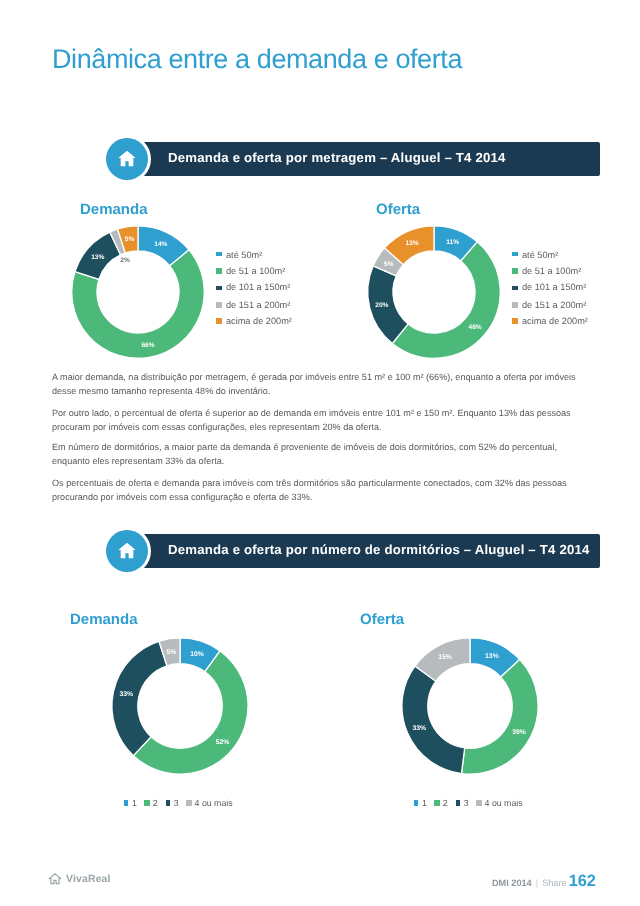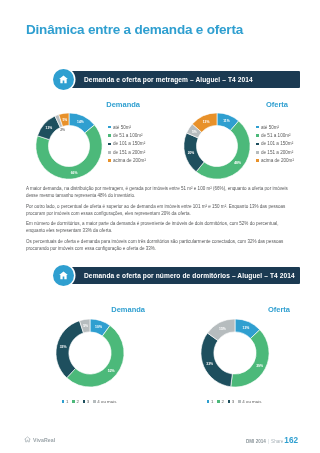--- a/index.html
+++ b/index.html
@@ -5,32 +5,32 @@
   html,body{margin:0;padding:0;}
   body{
     width:320px;height:453px;background:#ffffff;
     font-family:"Liberation Sans", sans-serif;
     color:#4d4d4d;overflow:hidden;position:relative;
   }
   .page{width:320px;height:453px;position:relative;}
 
   
   .title-block{position:absolute;left:26px;top:22px;}
-  .title-main{font-size:13.5px;font-weight:bold;color:#2f9fd0;letter-spacing:-0.2px;line-height:15px;}
+  .title-main{font-size:13.5px;font-weight:normal;color:#2f9fd0;letter-spacing:-0.2px;line-height:15px;}
   .title-sub{font-size:12.5px;font-weight:normal;color:#b9d9e8;letter-spacing:1.2px;line-height:15px;margin-top:1px;}
 
   
   .section-head{position:absolute;height:17px;}
   .head-bar{position:absolute;left:17px;top:0;height:17px;background:#1b3a52;border-radius:1px;display:flex;align-items:center;}
   .head-bar span{color:#ffffff;font-size:6.6px;font-weight:bold;padding-left:14px;white-space:nowrap;letter-spacing:0.1px;}
   .home-badge{position:absolute;left:0;top:-2px;width:21px;height:21px;border-radius:50%;background:#2f9fd0;display:flex;align-items:center;justify-content:center;box-shadow:0 0 0 1.5px #ffffff;}
   .home-badge svg{width:11px;height:11px;display:block;}
 
   
-  .chart-title{position:absolute;font-size:7.5px;font-weight:bold;color:#2f9fd0;text-align:right;}
+  .chart-title{position:absolute;font-size:7.5px;font-weight:bold;color:#2f9fd0;text-align:left;}
 
   .donut-wrap{position:absolute;}
   .donut-wrap svg{display:block;overflow:visible;}
   .slice-label{font-size:4.6px;font-weight:bold;fill:#ffffff;font-family:"Liberation Sans", sans-serif;}
   .slice-label.dark{fill:#6d6d6d;}
 
   
   .legend{position:absolute;}
   .legend-row{display:flex;align-items:center;height:8.4px;}
   .legend-dot{width:2.6px;height:2.6px;margin-right:2.4px;flex:0 0 auto;}

